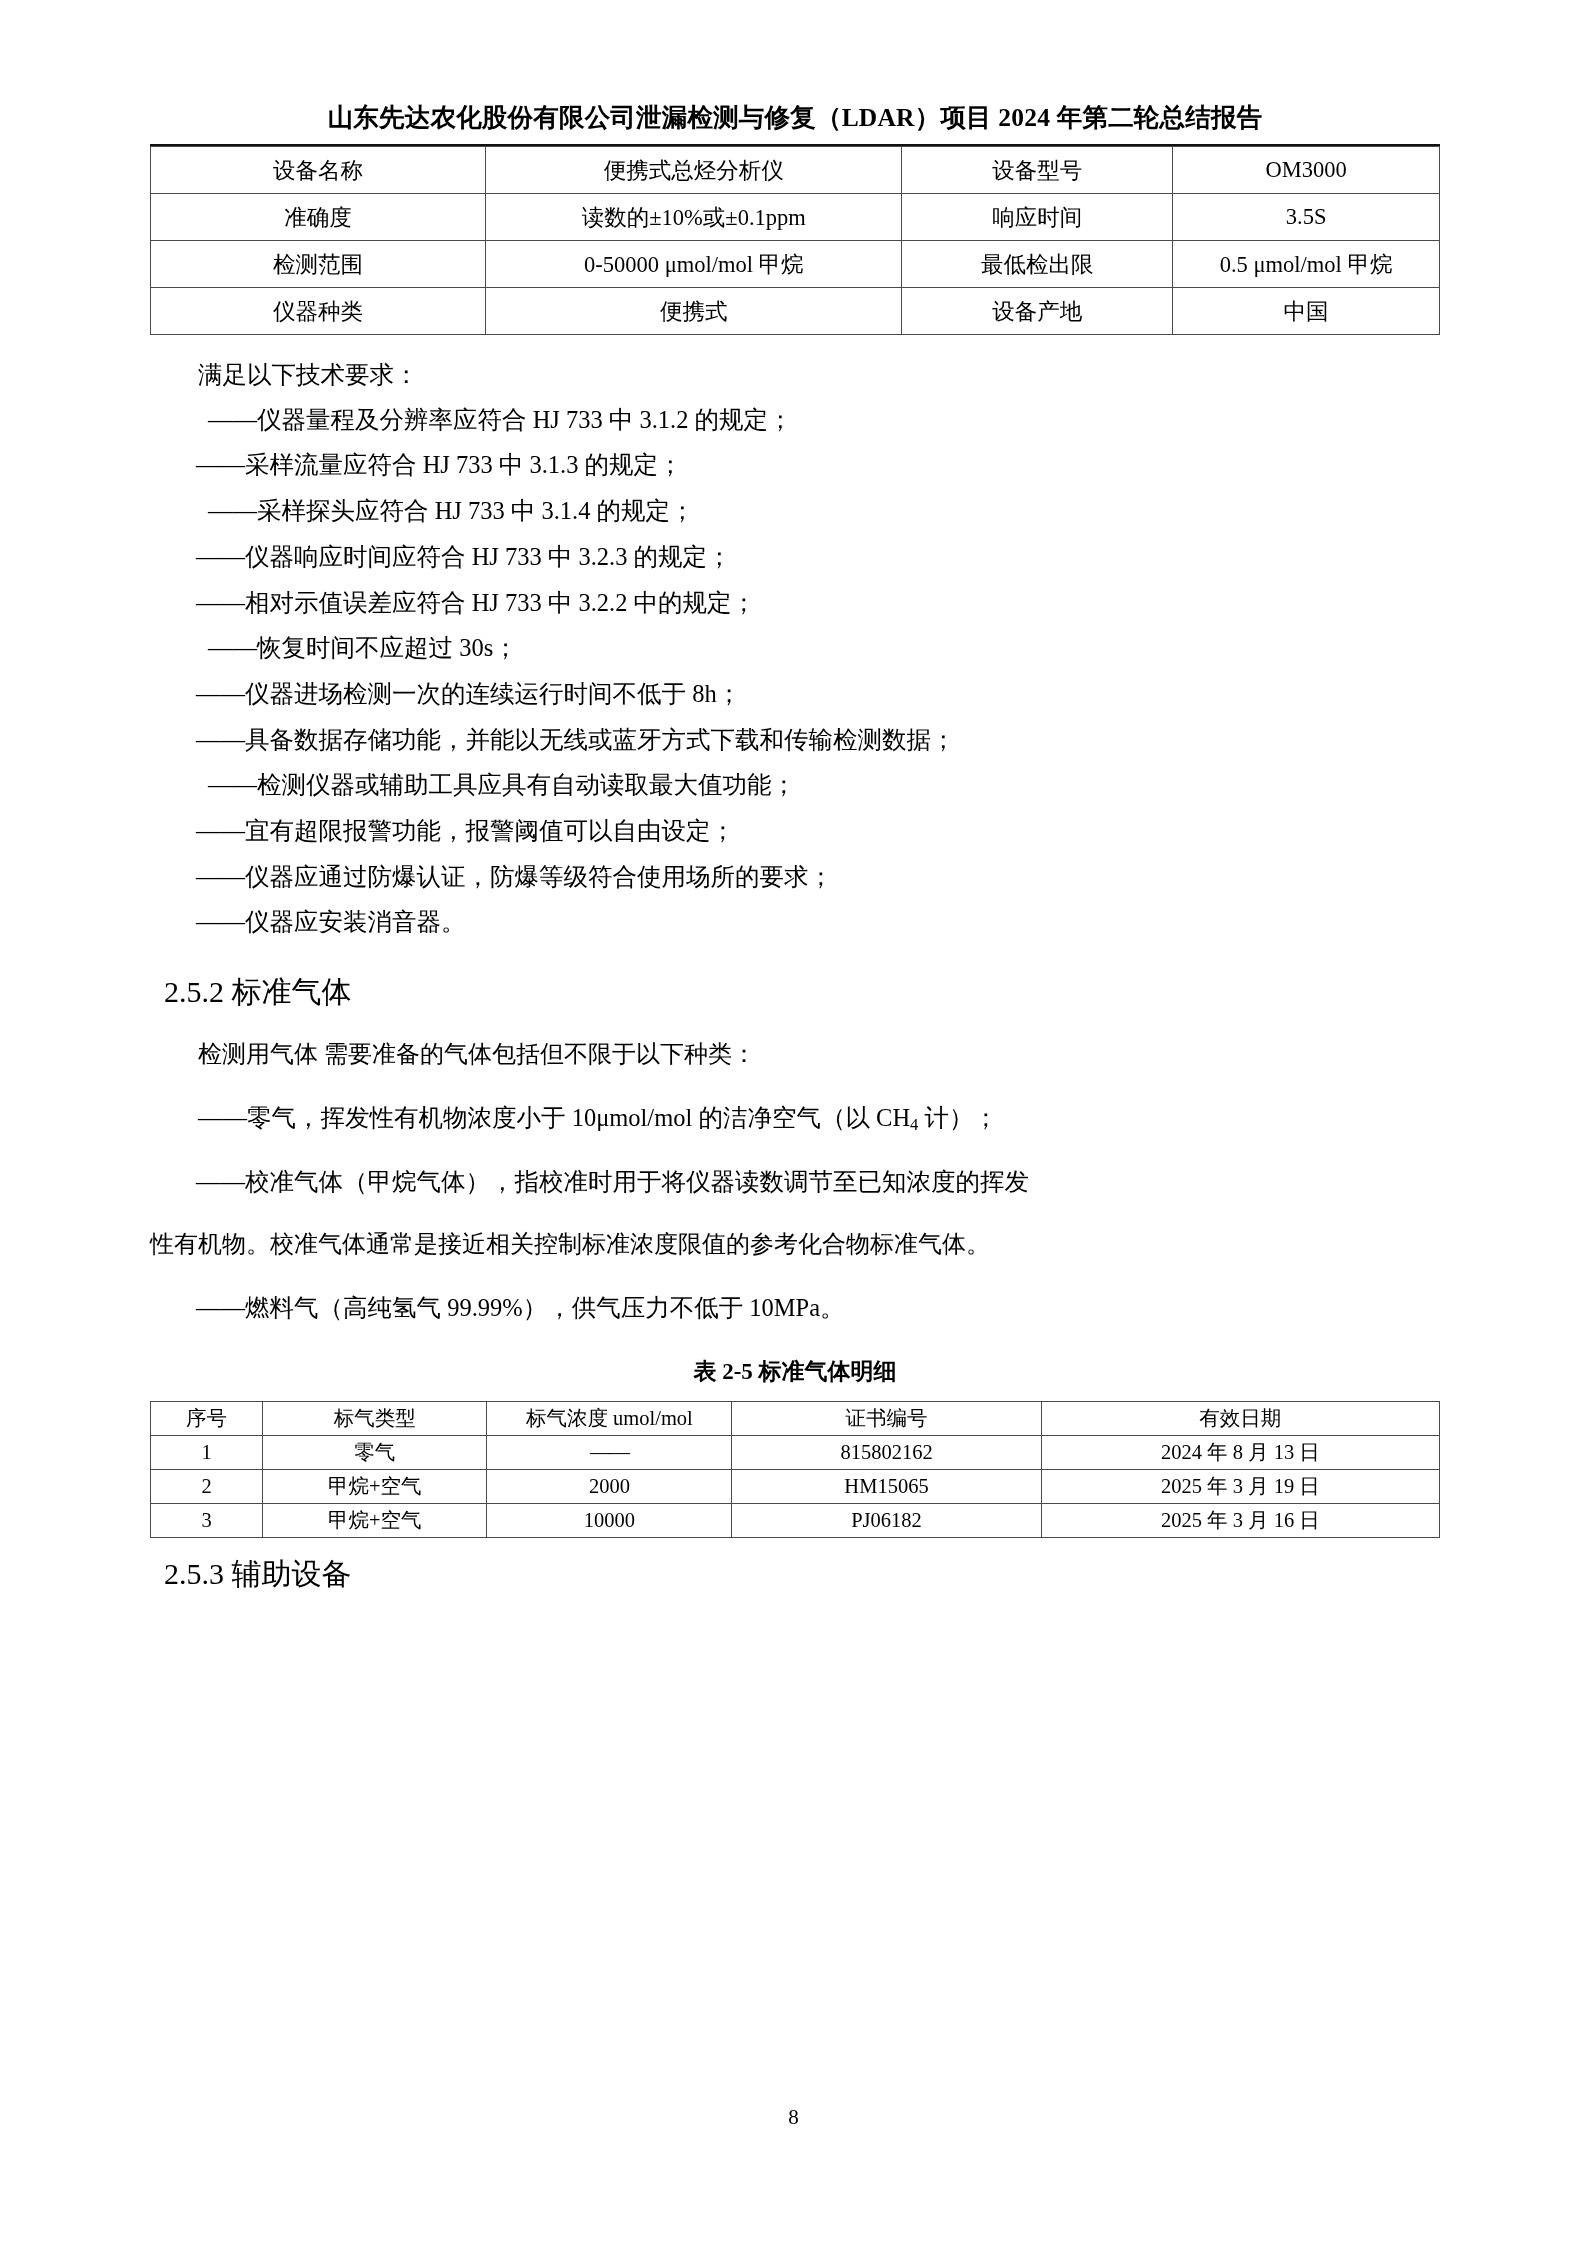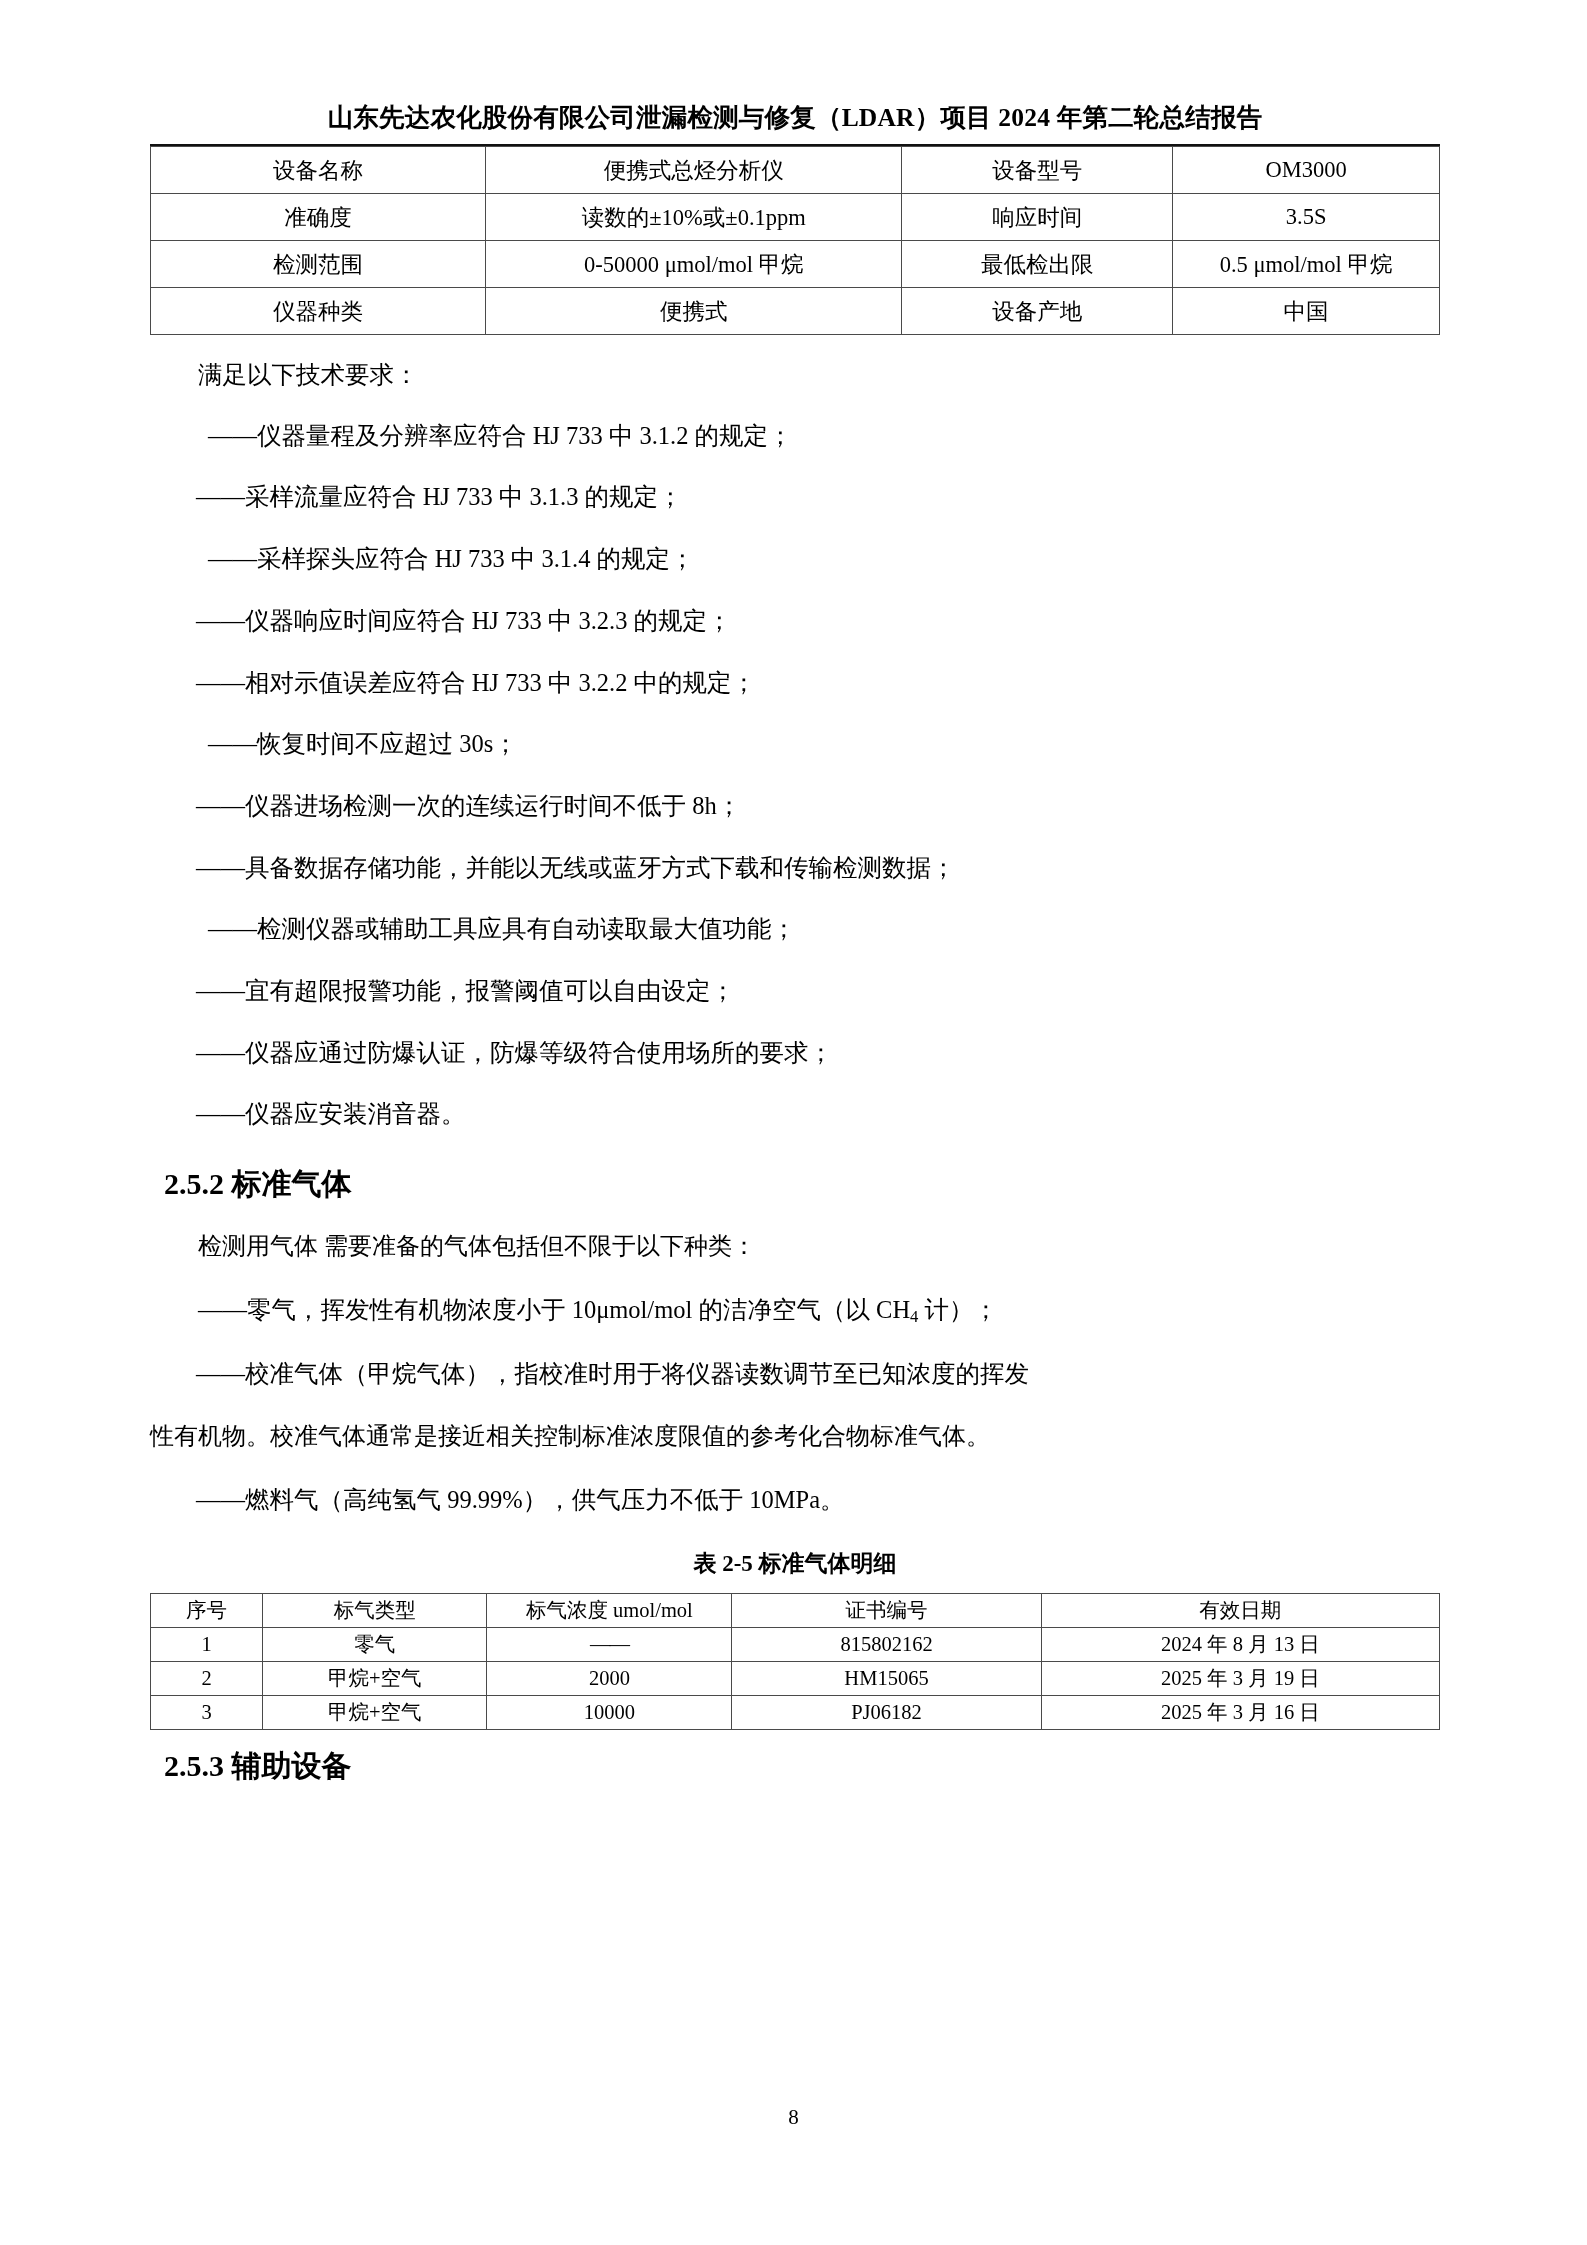--- a/index.html
+++ b/index.html
@@ -89,29 +89,29 @@
     line-height: 1.5;
   }
   .req-list {
     margin: 0;
     padding: 0;
     list-style: none;
   }
   .req-list li {
     font-size: 24.5px;
     line-height: 1.62;
-    margin-top: 22px;
+    margin-top: 6px;
     white-space: nowrap;
   }
   .req-list li.indent-a { padding-left: 58px; }
   .req-list li.indent-b { padding-left: 46px; }
 
   h3.sec-head {
     font-size: 30px;
-    font-weight: bold;
+    font-weight: normal;
     margin: 30px 0 0 0;
     padding-left: 14px;
     line-height: 1.3;
   }
   h3.sec-head.tight { margin-top: 16px; }
 
   p.body-p {
     font-size: 24px;
     line-height: 1.62;
     margin: 24px 0 0 0;

